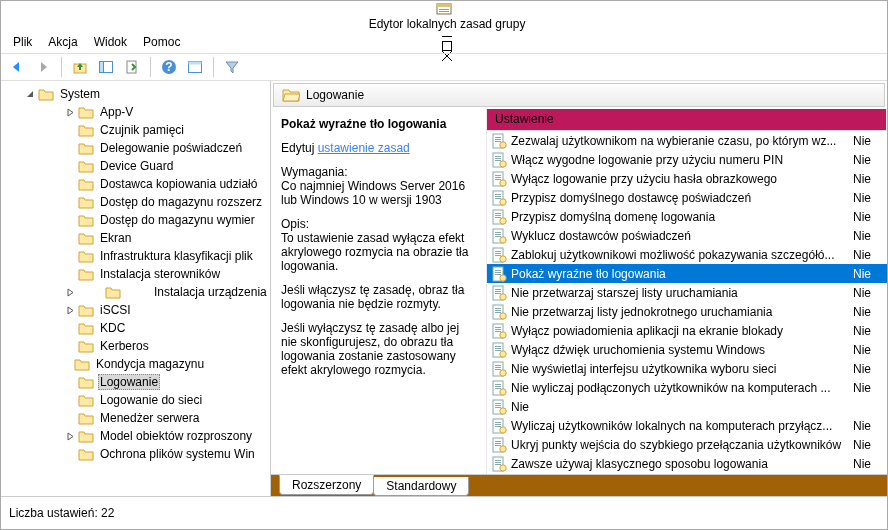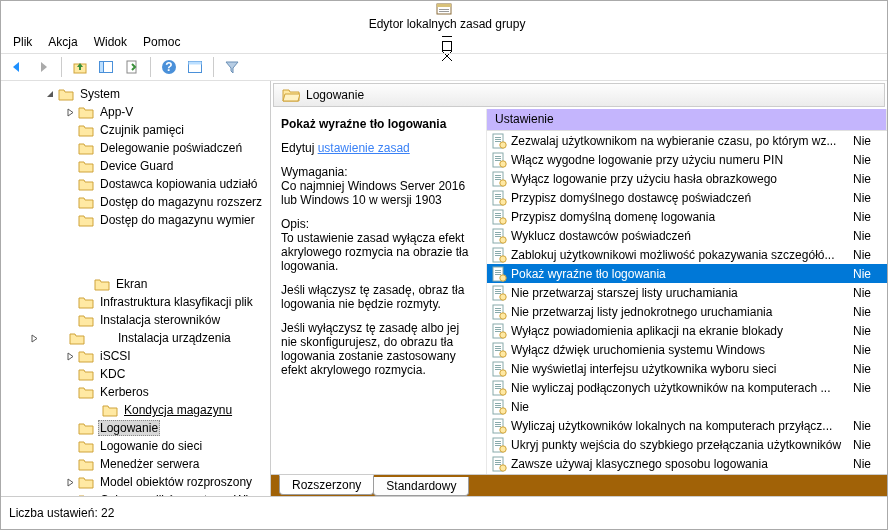--- a/index.html
+++ b/index.html
@@ -22,21 +22,21 @@
 .tree-node.selected .label { background: #d8d8d8; border: 1px dotted #888; padding: 0 1px; }
 .right-pane { flex: 1; display: flex; flex-direction: column; overflow: hidden; }
 .header-bar { height: 24px; background: linear-gradient(#fdfdfd,#ececec); border-bottom: 1px solid #ccc; display: flex; align-items: center; padding: 0 8px; margin: 2px; border: 1px solid #ccc; }
 .header-bar .folder { width: 18px; height: 16px; margin-right: 6px; }
 .panes-row { flex: 1; display: flex; overflow: hidden; }
 .detail-pane { width: 215px; padding: 8px 10px; overflow: hidden; }
 .detail-pane .heading { font-weight: bold; margin-bottom: 10px; }
 .detail-pane p { margin-bottom: 10px; }
 .detail-pane a { color: #3b82f6; text-decoration: underline; }
 .list-pane { flex: 1; border-left: 1px solid #e8e8e8; display: flex; flex-direction: column; overflow: hidden; }
-.list-header { display: flex; height: 22px; border-bottom: 1px solid #e0e0e0; background: #c4b5fd; }
+.list-header { display: flex; height: 22px; border-bottom: 1px solid #e0e0e0; background: #be185d; }
 .list-header .col { padding: 3px 8px; border-right: 1px solid #e8e8e8; }
 .list-body { flex: 1; overflow-y: scroll; overflow-x: hidden; }
 .list-row { display: flex; align-items: center; height: 19px; padding: 0 4px; white-space: nowrap; }
 .list-row .pol-icon { width: 16px; height: 16px; margin-right: 4px; flex-shrink: 0; }
 .list-row .pol-name { flex: 1; overflow: hidden; text-overflow: ellipsis; }
 .list-row .pol-state { width: 30px; }
 .list-row.selected { background: #0078d7; color: #fff; }
 .tabs { height: 22px; display: flex; align-items: flex-end; border-top: 1px solid #ccc; padding: 0 8px; background: #a16207; }
 .tab { padding: 2px 12px; border: 1px solid #9c9c9c; border-top: none; border-radius: 0 0 4px 4px; margin-right: -1px; background: #fdfdfd; position: relative; }
 .tab.active { background: #fff; border-top: 1px solid #fff; top: -1px; }
@@ -134,21 +134,21 @@
   <div class="tbtn">
       <svg width="16" height="16">
         <path d="M2 3 L14 3 L9 9 L9 14 L7 12 L7 9 Z" fill="#b7cde4" stroke="#6a8fb5"></path>
       </svg>
     </div>
 </div>
 
 <div class="content">
 
   <div class="tree-pane">
-    <div class="tree-node" style="padding-left:44px">
+    <div class="tree-node" style="padding-left:24px">
       <span class="expander">
           <svg width="9" height="9">
             <path d="M1 7 L7 7 L7 1 Z" fill="#595959"></path>
           </svg>
         </span>
       <span class="folder"><svg width="16" height="14">
             <path d="M1 3 L6 3 L7 5 L15 5 L15 13 L1 13 Z" fill="#ffe9a3" stroke="#cfa33b"></path>
           </svg></span>
       <span class="label">System</span>
     </div>
@@ -199,42 +199,42 @@
             </svg></span>
           <span class="label">Dostęp do magazynu rozszerz</span>
         </div>
         <div class="tree-node" style="padding-left: 64px;">
           <span class="expander"></span>
           <span class="folder"><svg width="16" height="14">
               <path d="M1 3 L6 3 L7 5 L15 5 L15 13 L1 13 Z" fill="#ffe9a3" stroke="#cfa33b"></path>
             </svg></span>
           <span class="label">Dostęp do magazynu wymier</span>
         </div>
-        <div class="tree-node" style="padding-left: 80px; margin-top: 46px;">
+        <div class="tree-node" style="padding-left: 64px;">
           <span class="expander"></span>
           <span class="folder"><svg width="16" height="14">
               <path d="M1 3 L6 3 L7 5 L15 5 L15 13 L1 13 Z" fill="#ffe9a3" stroke="#cfa33b"></path>
             </svg></span>
           <span class="label">Ekran</span>
         </div>
         <div class="tree-node" style="padding-left: 64px;">
           <span class="expander"></span>
           <span class="folder"><svg width="16" height="14">
               <path d="M1 3 L6 3 L7 5 L15 5 L15 13 L1 13 Z" fill="#ffe9a3" stroke="#cfa33b"></path>
             </svg></span>
           <span class="label">Infrastruktura klasyfikacji plik</span>
         </div>
         <div class="tree-node" style="padding-left: 64px;">
           <span class="expander"></span>
           <span class="folder"><svg width="16" height="14">
               <path d="M1 3 L6 3 L7 5 L15 5 L15 13 L1 13 Z" fill="#ffe9a3" stroke="#cfa33b"></path>
             </svg></span>
           <span class="label">Instalacja sterowników</span>
         </div>
-        <div class="tree-node" style="padding-left: 28px; gap: 27px;">
+        <div class="tree-node" style="padding-left: 64px; gap: 27px;">
           <span class="expander">
             <svg width="9" height="9">
               <path d="M2 1 L7 4.5 L2 8 Z" fill="none" stroke="#595959"></path>
             </svg>
           </span>
           <span class="folder"><svg width="16" height="14">
               <path d="M1 3 L6 3 L7 5 L15 5 L15 13 L1 13 Z" fill="#ffe9a3" stroke="#cfa33b"></path>
             </svg></span>
           <span class="label">Instalacja urządzenia</span>
         </div>
@@ -256,21 +256,21 @@
             </svg></span>
           <span class="label">KDC</span>
         </div>
         <div class="tree-node" style="padding-left: 64px;">
           <span class="expander"></span>
           <span class="folder"><svg width="16" height="14">
               <path d="M1 3 L6 3 L7 5 L15 5 L15 13 L1 13 Z" fill="#ffe9a3" stroke="#cfa33b"></path>
             </svg></span>
           <span class="label">Kerberos</span>
         </div>
-        <div class="tree-node" style="padding-left: 88px; text-decoration: underline;">
+        <div class="tree-node" style="padding-left: 60px;">
           <span class="expander"></span>
           <span class="folder"><svg width="16" height="14">
               <path d="M1 3 L6 3 L7 5 L15 5 L15 13 L1 13 Z" fill="#ffe9a3" stroke="#cfa33b"></path>
             </svg></span>
           <span class="label">Kondycja magazynu</span>
         </div>
         <div class="tree-node selected" style="padding-left: 64px;">
           <span class="expander"></span>
           <span class="folder"><svg width="16" height="14">
               <path d="M1 3 L6 3 L7 5 L15 5 L15 13 L1 13 Z" fill="#ffe9a3" stroke="#cfa33b"></path>

